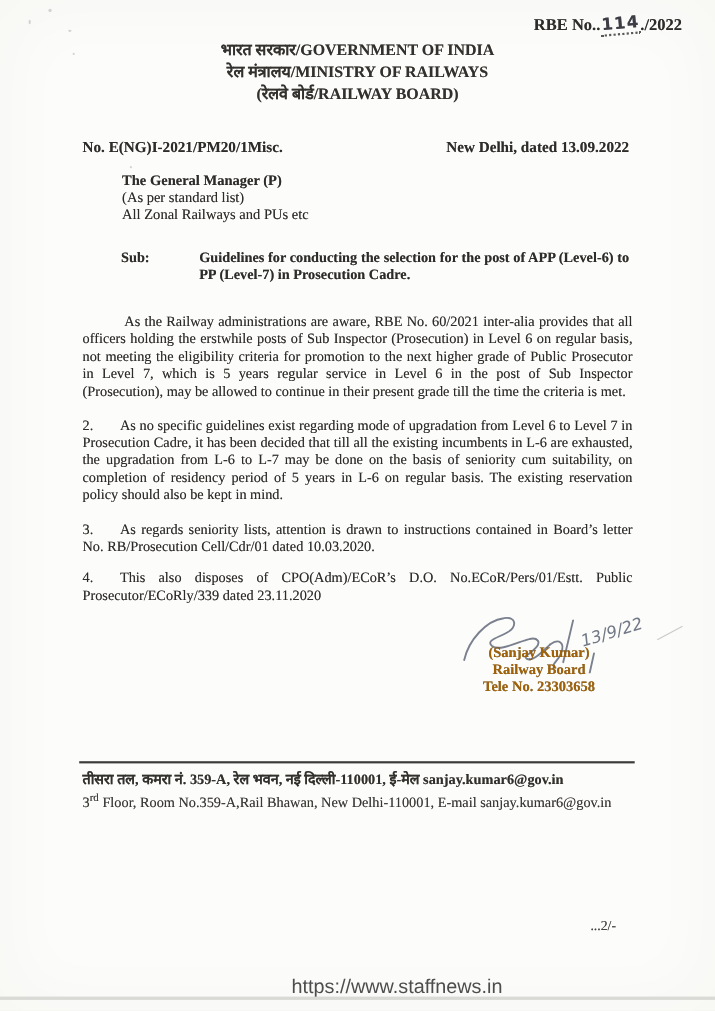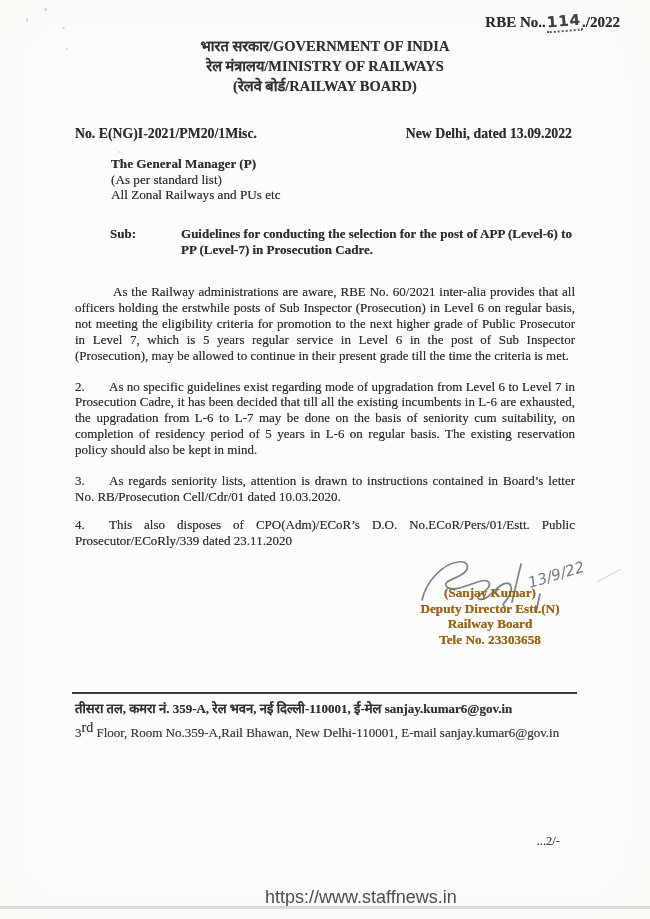--- a/index.html
+++ b/index.html
@@ -48,21 +48,21 @@
 
   
   .sig-svg{position:absolute;top:556px;right:52px;width:180px;height:56px;}
   .sig-block{position:absolute;top:585px;right:80px;width:160px;text-align:center;
     font-weight:bold;font-size:13.2px;line-height:15.6px;color:#a16207;}
 
   
   .footer-rule{position:absolute;top:692px;left:72px;width:505px;height:2px;background:#3c3c3a;}
   .footer-hindi{position:absolute;top:699px;left:75px;font-weight:bold;font-size:13px;color:#32302c;}
   .footer-english{position:absolute;top:720px;left:75px;font-size:13px;color:#3a3834;}
-  sup{font-size:14px;}
+  sup{font-size:10px;}
 
   .page-marker{position:absolute;top:834px;right:90px;font-size:12.5px;color:#444;}
   .watermark{position:absolute;top:887px;left:265px;
     font-family:"Liberation Sans", sans-serif;font-size:18px;color:#4d4d4d;}
   .bottom-line{position:absolute;top:906px;left:0;width:650px;height:3px;background:#d9d9d6;}
 
   
   .speck{position:absolute;background:#8a8a86;border-radius:50%;opacity:.35;}
   .smudge{position:absolute;top:575px;left:596px;width:26px;height:1px;background:#9a9a96;
     opacity:.5;transform:rotate(-28deg);}
@@ -117,21 +117,20 @@
       <path d="M4,44 C8,26 24,8 40,6 C52,4 52,14 43,19 C34,24 24,26 29,31 C36,37 54,27 63,25 C71,23 74,28 69,33 C64,39 57,40 61,43 C67,46 76,35 82,30"></path>
       <path d="M82,30 C90,24 96,28 92,38 C89,46 82,48 87,51"></path>
       <path d="M103,8 L94,46"></path>
       <path d="M122,38 L118,56"></path>
     </g>
     <text x="112" y="32" transform="rotate(-17 112 32)" font-family="DejaVu Sans, sans-serif" font-style="italic" font-size="15" fill="#636a7a" opacity="0.9">13/9/22</text>
   </svg>
 
   <div class="sig-block ink">
     <div>(Sanjay Kumar)</div>
-    <div>Deputy Director Estt.(N)</div>
     <div>Railway Board</div>
     <div>Tele No. 23303658</div>
   </div>
 
   <div class="footer-rule"></div>
   <div class="footer-hindi ink">तीसरा तल, कमरा नं. 359-A, रेल भवन, नई दिल्ली-110001, ई-मेल sanjay.kumar6@gov.in</div>
   <div class="footer-english ink"><span>3</span><sup>rd</sup><span> Floor, Room No.359-A,Rail Bhawan, New Delhi-110001, E-mail sanjay.kumar6@gov.in</span></div>
 
   <div class="page-marker ink">...2/-</div>
   <div class="watermark">https://www.staffnews.in</div>

